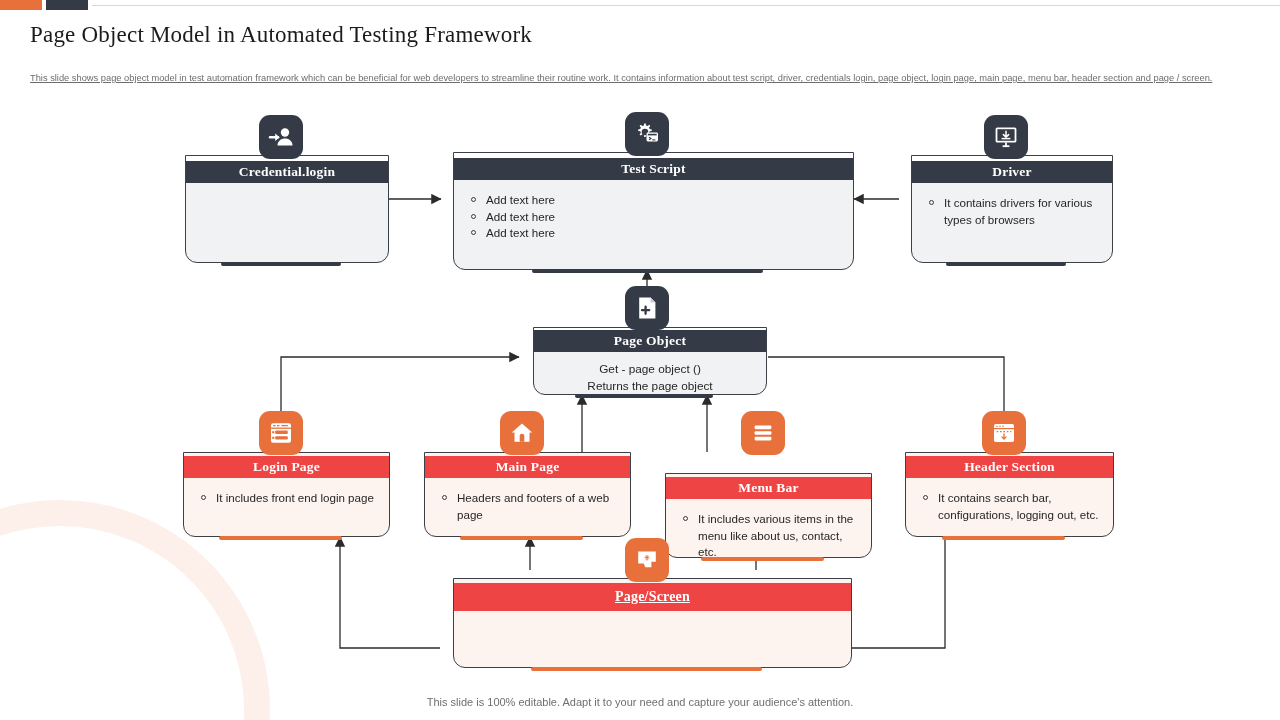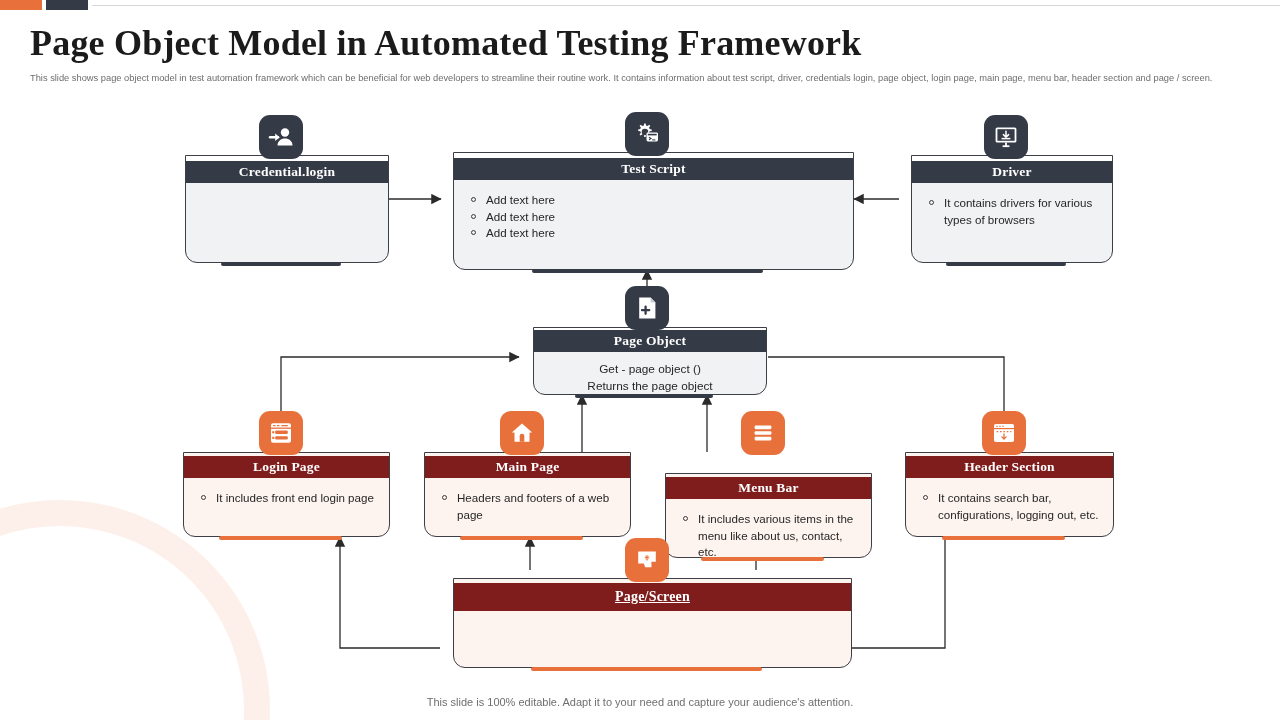--- a/index.html
+++ b/index.html
@@ -13,25 +13,25 @@
     position:absolute; left:-150px; top:500px; width:420px; height:420px;
     border-radius:50%; border:26px solid #fdf0ea; box-sizing:border-box;
   }
   .accent-bar-orange{position:absolute;left:0;top:0;width:42px;height:10px;background:#e8703a;}
   .accent-bar-dark{position:absolute;left:46px;top:0;width:42px;height:10px;background:#343a46;}
   .accent-line{position:absolute;left:92px;top:5px;width:1188px;height:1px;background:#d8d8d8;}
 
   
   .page-title{
     position:absolute;left:30px;top:22px;width:1200px;
-    font-family:"Liberation Serif", serif; font-size:36px; color:#1b1b1b; letter-spacing:0.2px;font-weight:bold;
+    font-family:"Liberation Serif", serif; font-size:23px; color:#1b1b1b; letter-spacing:0.2px;
   }
   .page-subtitle{
     position:absolute;left:30px;top:72px;width:1210px;
-    font-size:9.3px;color:#6d6d6d;line-height:13px;
+    font-size:9.3px;color:#6d6d6d;line-height:13px;text-decoration:underline;
   }
 
   
   #canvas{position:absolute;left:0;top:0;width:1280px;height:720px;}
   #wires{position:absolute;left:0;top:0;width:1280px;height:720px;}
 
   
   .node{position:absolute;box-sizing:border-box;padding-left:12px;}
   .node .shadow-bar{
     position:absolute;left:22%;width:56%;height:4px;bottom:-3px;border-radius:2px;
@@ -60,21 +60,21 @@
 
   
   .dark .body{background:#f1f2f4;}
   .dark .topstrip{background:#ffffff;}
   .dark .bar{background:#343a46;}
   .dark .shadow-bar{background:#343a46;}
 
   
   .orange .body{background:#fdf4ef;}
   .orange .topstrip{background:#fdf4ef;}
-  .orange .bar{background:#7f1d1d;}
+  .orange .bar{background:#ef4444;}
   .orange .shadow-bar{background:#e8703a;}
 
   
   .badge{
     position:absolute;width:44px;height:44px;border-radius:11px;
     display:flex;align-items:center;justify-content:center;z-index:6;
   }
   .badge.dark{background:#343a46;}
   .badge.orange{background:#e8703a;}
   .badge svg{display:block;}

